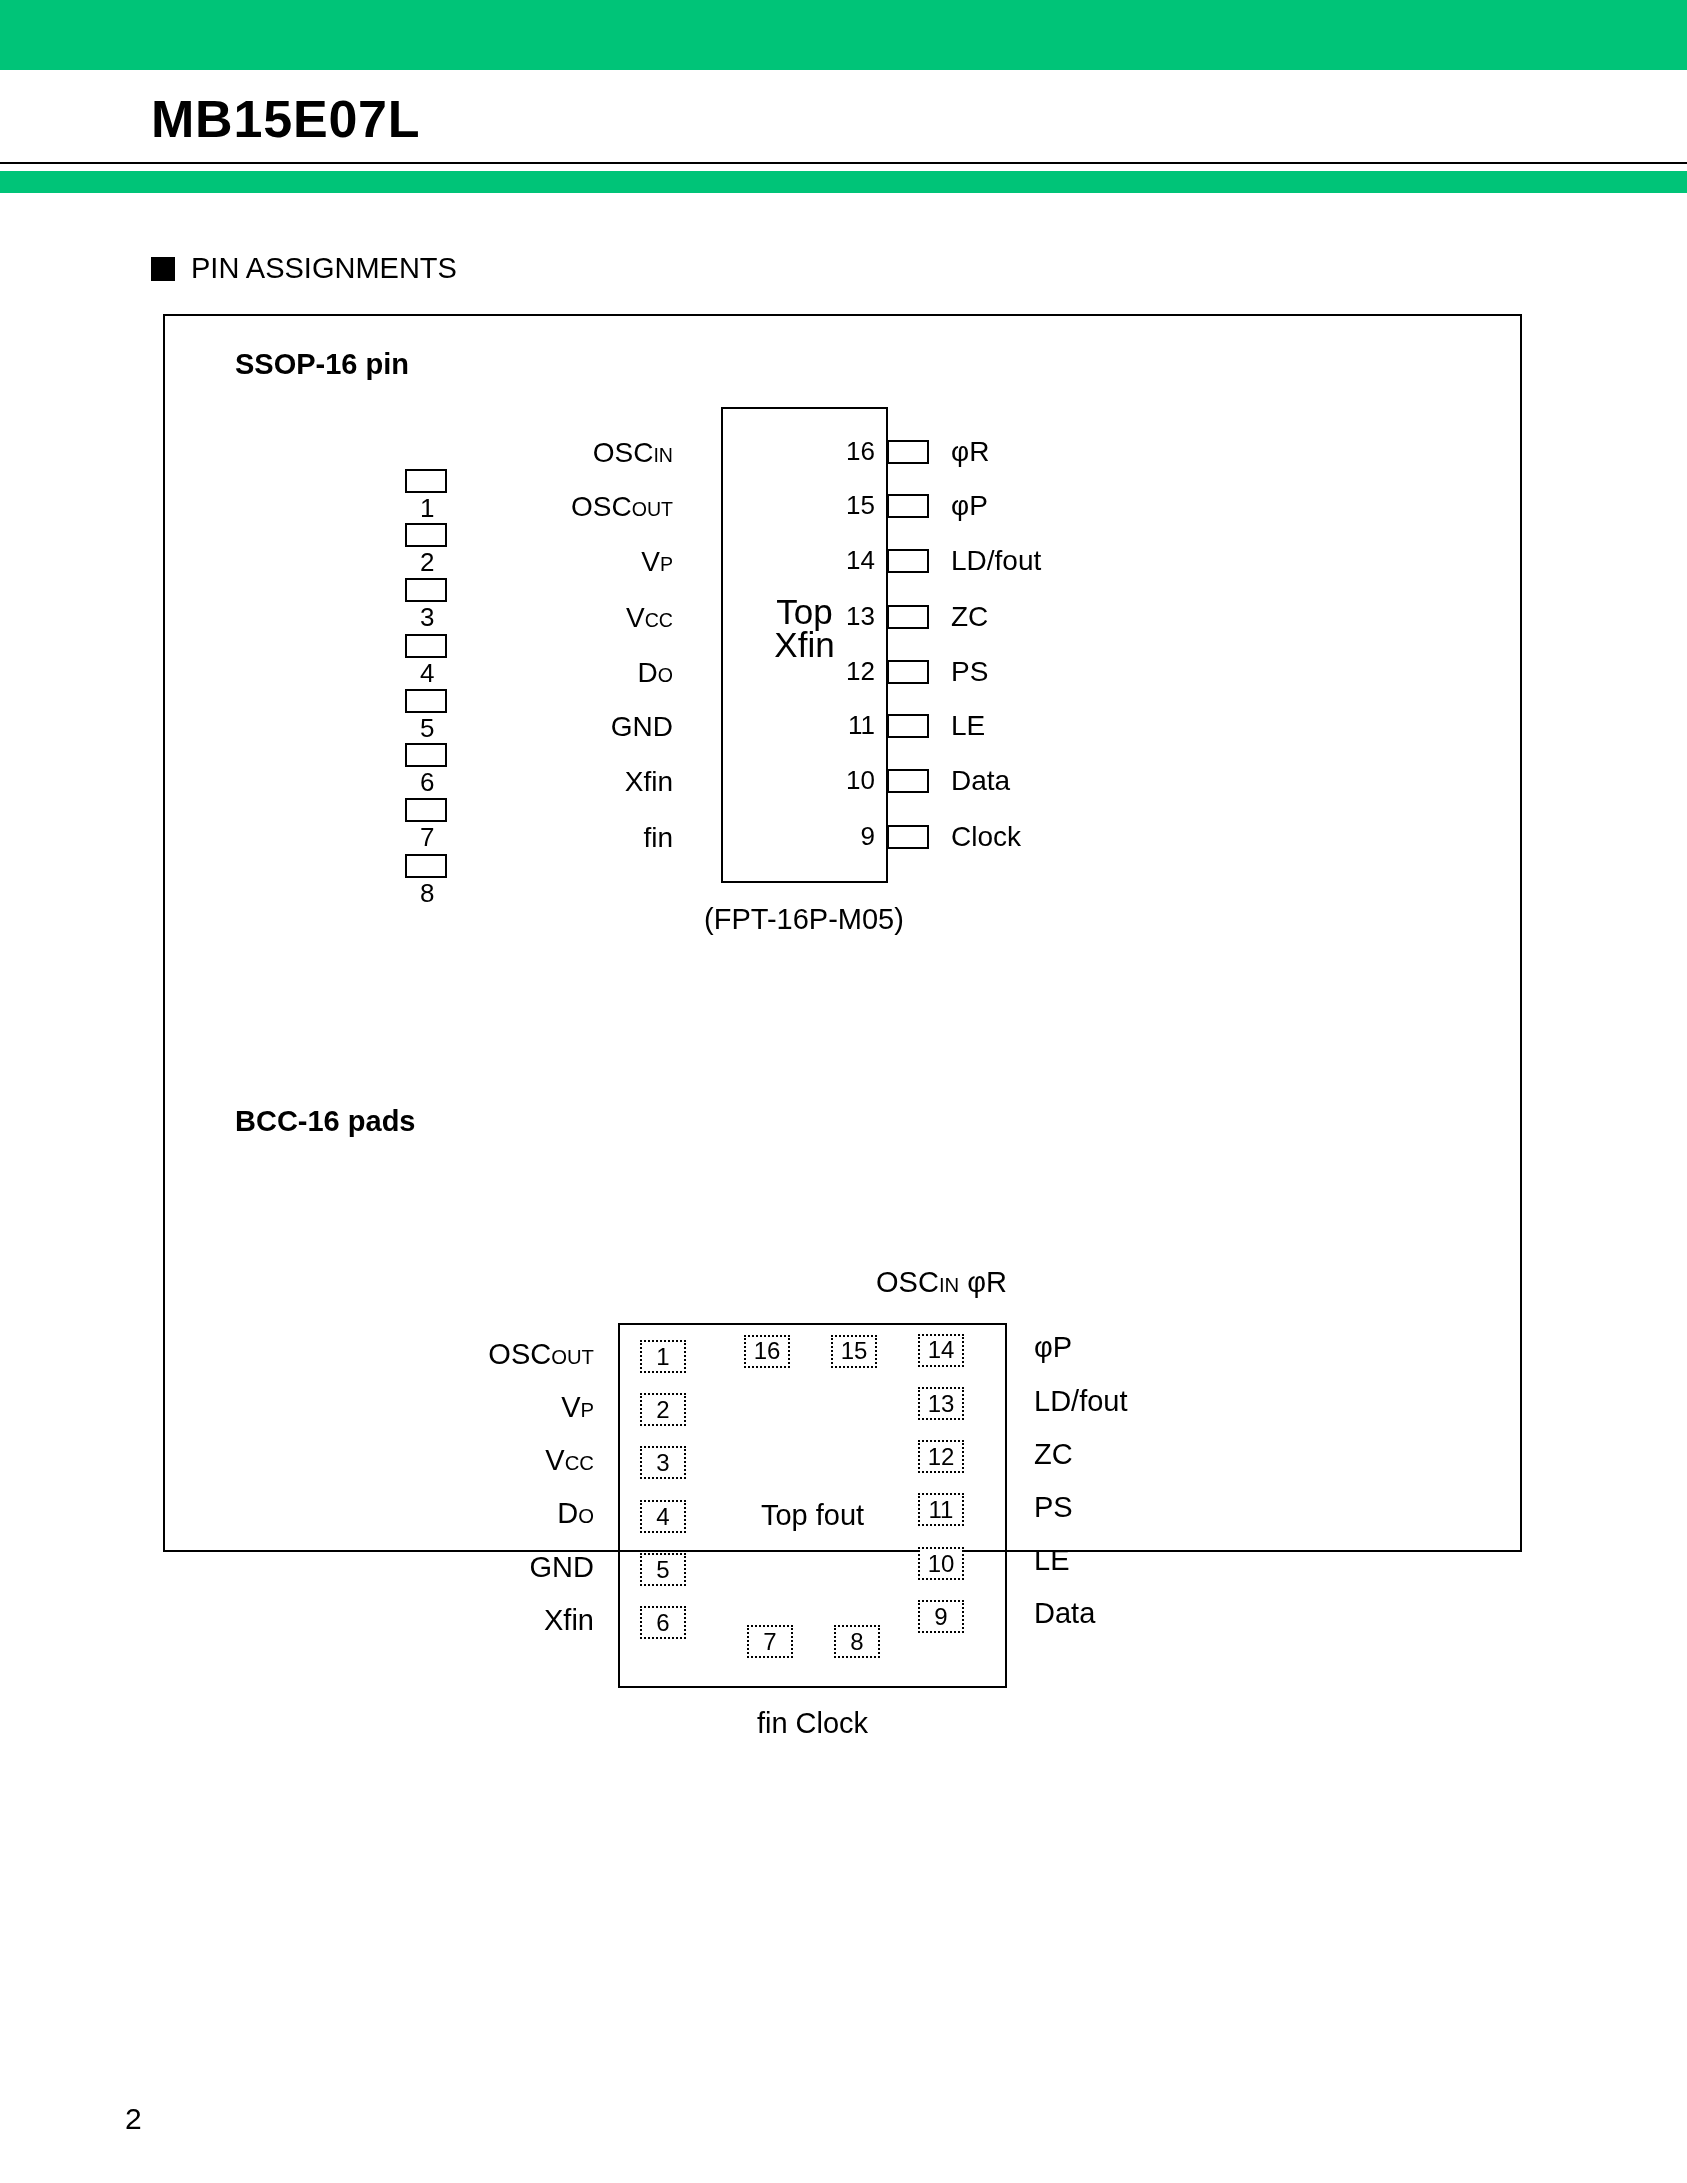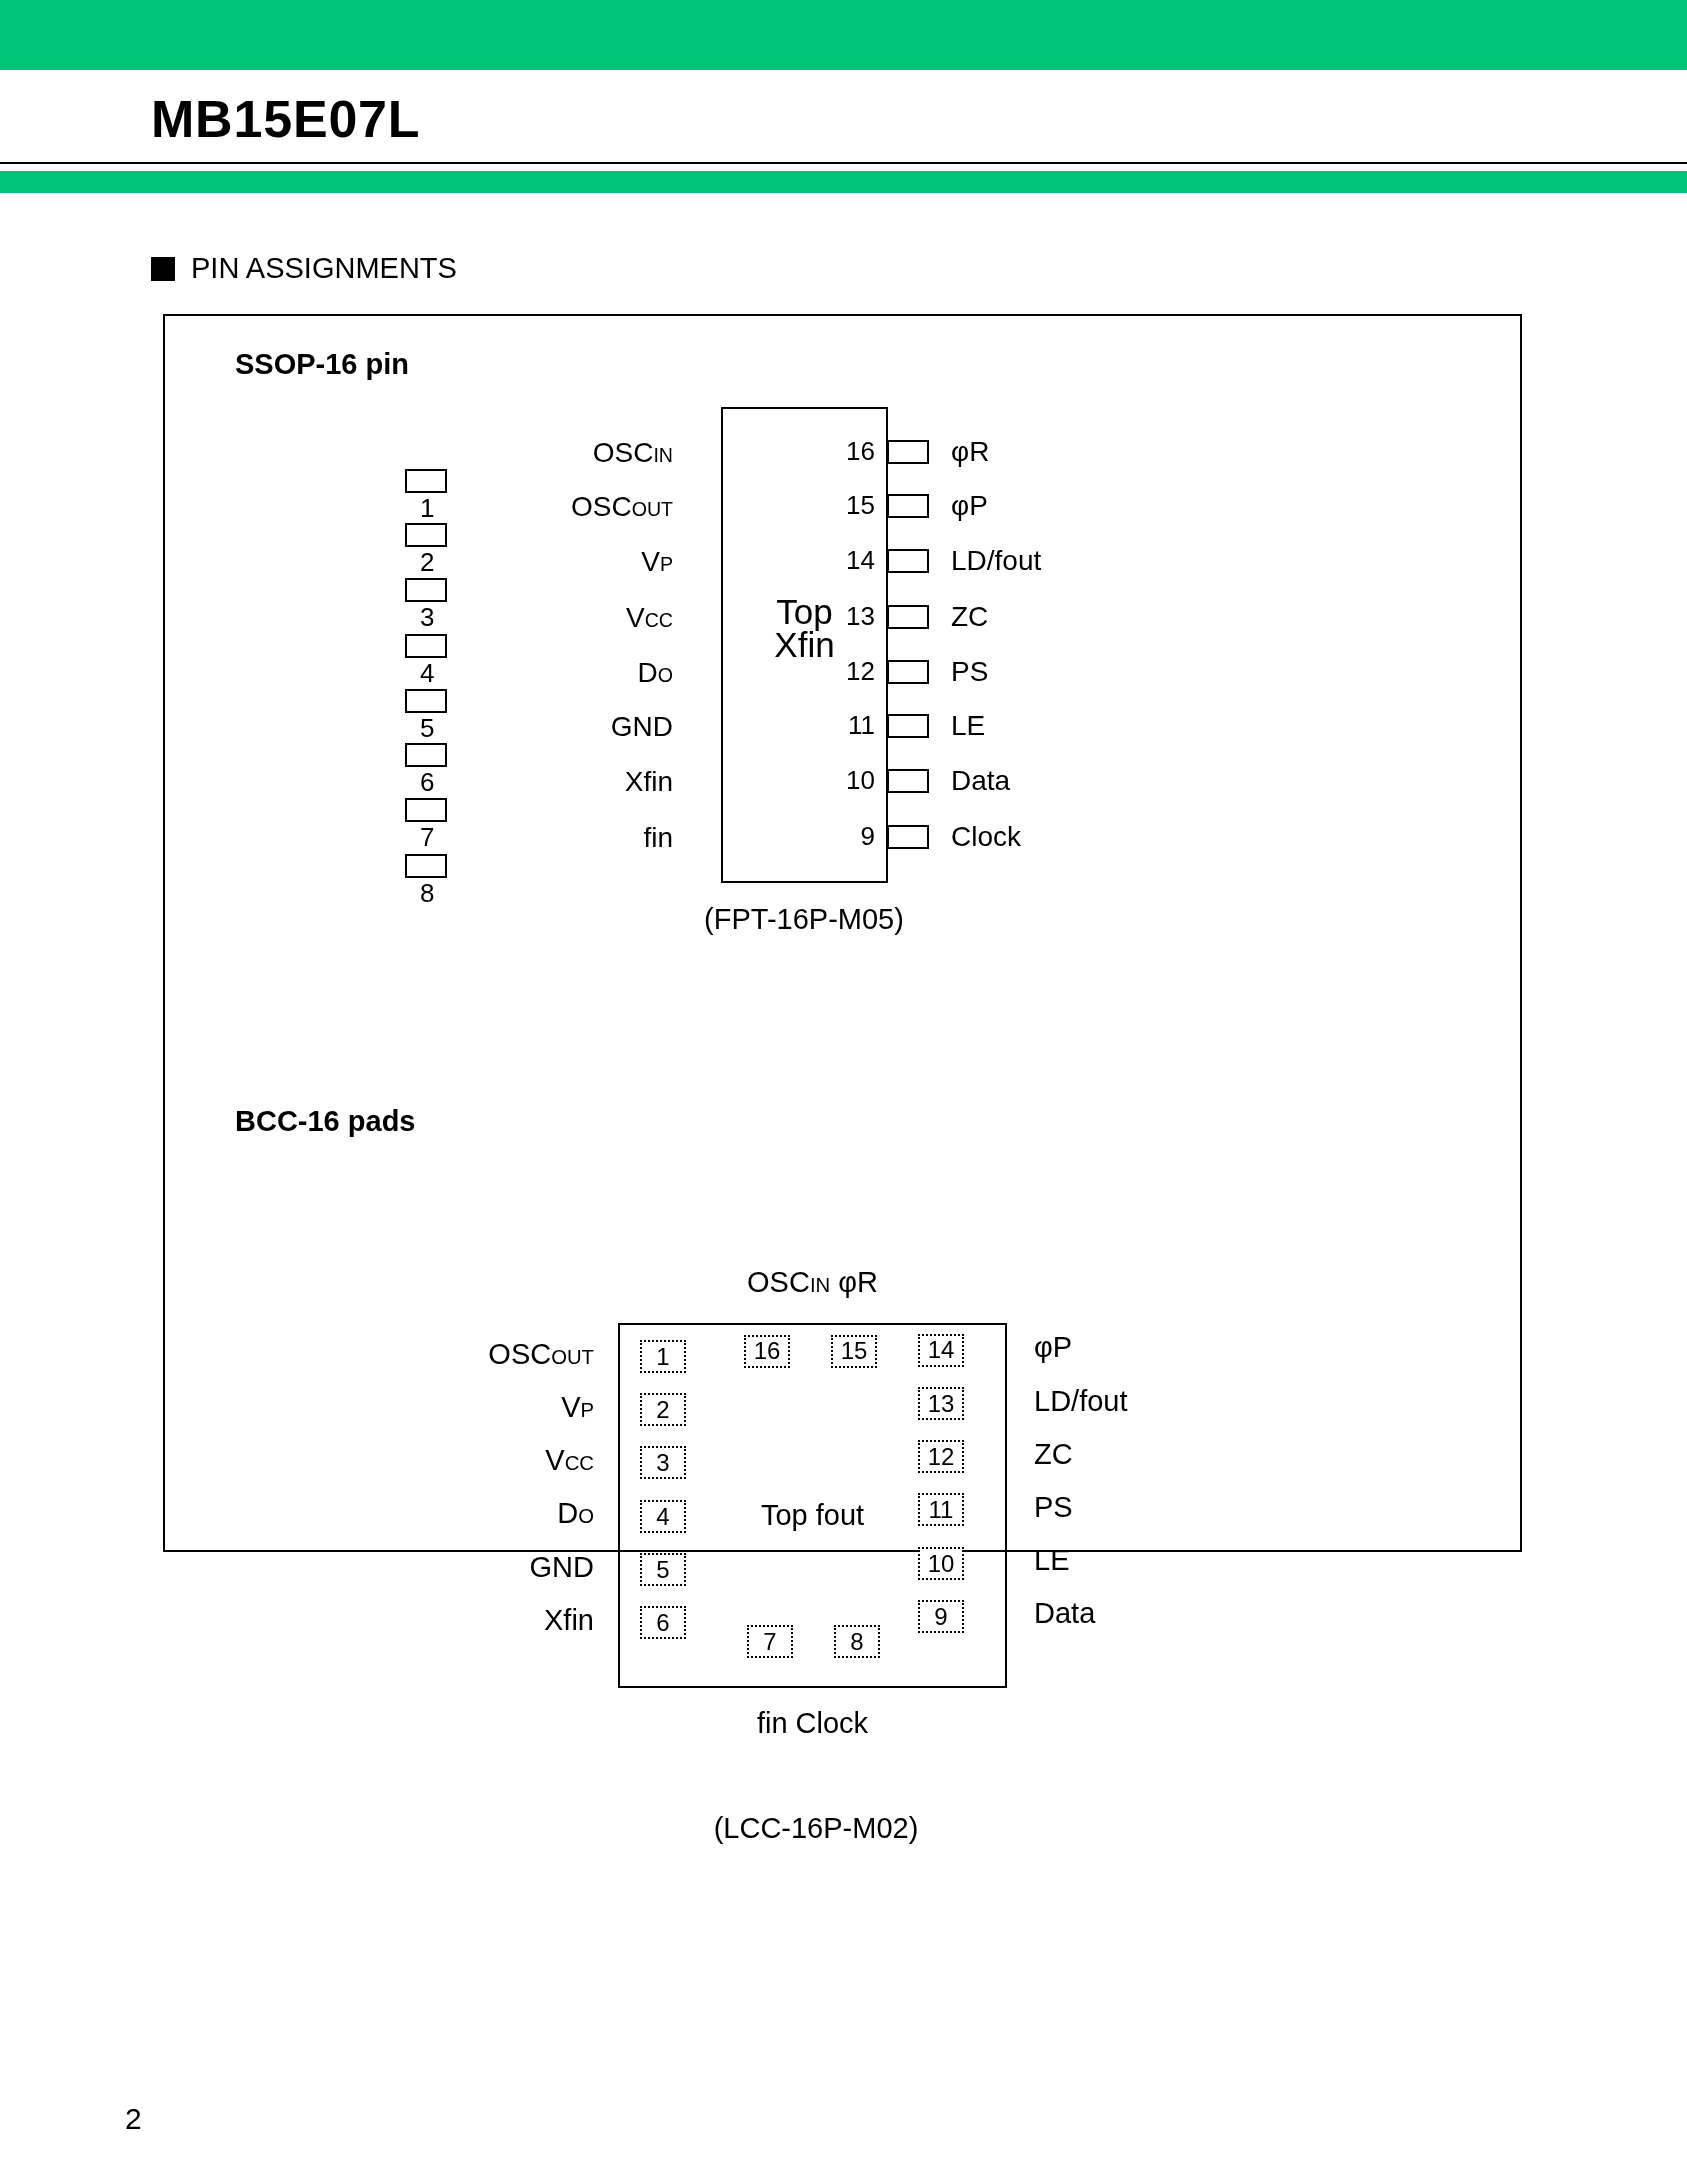--- a/index.html
+++ b/index.html
@@ -41,21 +41,21 @@
   .left-num  { margin-left: 12.7px; font-size: 26px; }
   .right-num { width: 83px; text-align: right; font-size: 26px; }
   .right-label-cell { margin-left: 22px; font-size: 28px; white-space: nowrap; }
   .sub { font-size: 0.7em; }
 
   .pkg { position: absolute; text-align: center; font-size: 29px; }
   #fpt { left: 476px; top: 587px;  width: 326px; }
   #lcc { left: 413px; top: 1496px; width: 476px; }
 
   
-  .bcc-top-label { position: absolute; left: 453px; top: 950px; width: 389px; text-align: center; font-size: 29px; white-space: nowrap; }
+  .bcc-top-label { position: absolute; left: 453px; top: 950px; width: 389px; text-align: right; font-size: 29px; white-space: nowrap; }
   .bcc-square { position: absolute; left: 453px; top: 1007px; width: 389px; height: 365px; border: 2.4px solid #000; }
   .bcc-topview { position: absolute; left: 453px; top: 1183px; width: 389px; text-align: center; font-size: 29px; }
   .pad { position: absolute; width: 46px; height: 33px; border: 2.4px dotted #000; display: flex; align-items: center; justify-content: center; font-size: 24px; background: #fff; }
   .pad-left   { left: 20px; }
   .pad-right  { left: 298px; }
   .pad-toprow { top: 9.5px; }
   .pad-botrow { top: 300px; }
   .bcc-side-label { position: absolute; font-size: 29px; white-space: nowrap; height: 33px; line-height: 33px; }
   .bcc-left-label  { left: 0; width: 429px; text-align: right; }
   .bcc-right-label { left: 869px; }
@@ -244,18 +244,17 @@
   <div class="bcc-side-label bcc-right-label" style="top:1069px">LD/fout</div>
   <div class="bcc-side-label bcc-right-label" style="top:1122px">ZC</div>
   <div class="bcc-side-label bcc-right-label" style="top:1175px">PS</div>
   <div class="bcc-side-label bcc-right-label" style="top:1228px">LE</div>
   <div class="bcc-side-label bcc-right-label" style="top:1281px">Data</div>
 
   <div class="bcc-bottom-label">
     <span>fin</span>&nbsp;<span>Clock</span>
   </div>
 
-  <div id="lcc" class="pkg">(LCC-16P-M02)</div>
 
 </div>
 
 <div class="abs page-num">2</div>
 
 
 </body></html>

